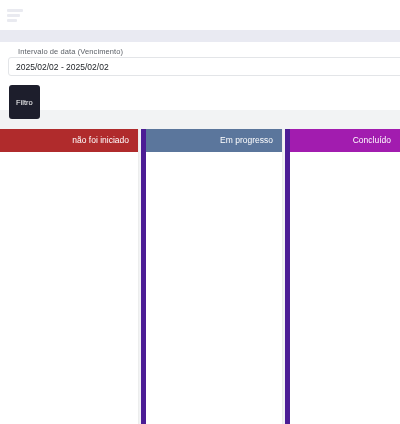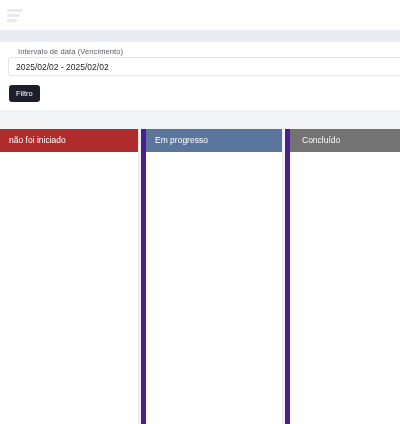--- a/index.html
+++ b/index.html
@@ -98,21 +98,21 @@
     font-size: 8.5px;
     color: #212529;
     padding: 0 0 0 7px;
     outline: none;
   }
   .filter-btn {
     position: absolute;
     left: 9px;
     top: 43px;
     min-width: 29px;
-    height: 17px;
+    height: 34px;
     background: #1d1e2c;
     color: #ffffff;
     border: none;
     border-radius: 3px;
     font-family: "Liberation Sans", sans-serif;
     font-size: 7.5px;
     line-height: 17px;
     padding: 0 7px;
     cursor: pointer;
     text-align: center;
@@ -120,20 +120,21 @@
 
   
   .board {
     position: absolute;
     left: 0; top: 129px;
     width: 400px;
     height: 295px;
     display: flex;
     gap: 2px;
     background: #f2f3f4;
+    text-align: right;
   }
   .column {
     position: relative;
     box-sizing: border-box;
     background: #ffffff;
     display: flex;
     flex-direction: column;
     border-left: 5px solid #4c1d95;
     border-right: 1px solid #eceded;
   }
@@ -191,19 +192,19 @@
       <div class="col-header" style="background: rgb(176, 43, 44);">não foi iniciado</div>
       <div class="col-body"></div>
     </div>
 
     <div class="column c1">
       <div class="col-header" style="background: rgb(91, 118, 156);">Em progresso</div>
       <div class="col-body"></div>
     </div>
 
     <div class="column c2">
-      <div class="col-header" style="background: #737373; padding-left: 12px;">Concluído</div>
+      <div class="col-header" style="background: #a21caf; padding-left: 12px;">Concluído</div>
       <div class="col-body"></div>
     </div>
 
   </div>
 
 </div>
 
 </body></html>

